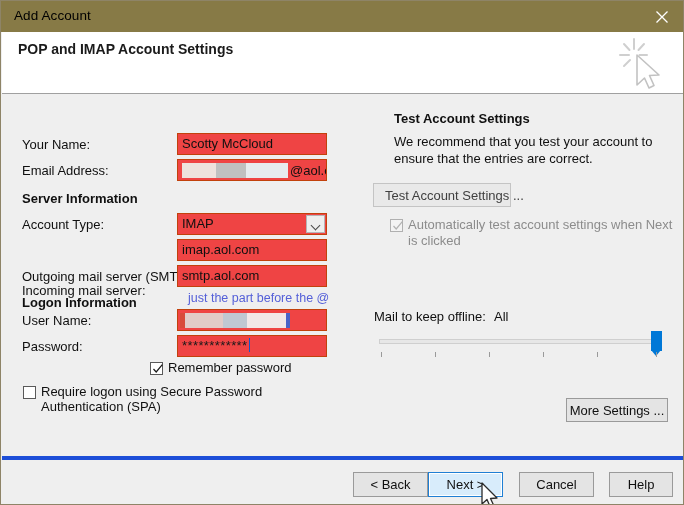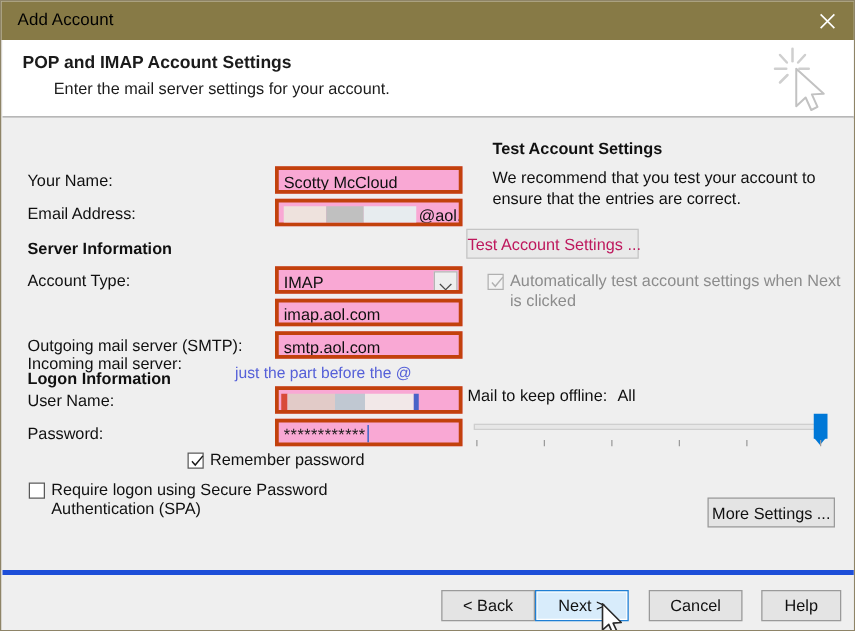--- a/index.html
+++ b/index.html
@@ -113,29 +113,28 @@
     color: #101010;
     white-space: nowrap;
   }
   .lbl.dim { color: #8c8c8c; }
 
   
   .field {
     position: absolute;
     box-sizing: border-box;
     height: 22px;
-    background: #f9a8d4;
-    border: 3px solid #c2410c;
+    background: #ef4444;
+    border: 1px solid #c2410c;
     font-size: 13px;
     color: #101010;
     line-height: 20px;
     padding-left: 4px;
     overflow: hidden;
     white-space: nowrap;
-    margin-left: 43px;
   }
   .field.combo { padding-left: 4px; }
   .combo-arrow {
     position: absolute;
     right: 1px; top: 1px;
     width: 19px; height: 18px;
     background: #eeeeee;
     border: 1px solid #b5b5b5;
     box-sizing: border-box;
   }
@@ -190,21 +189,21 @@
     box-sizing: border-box;
     background: #e4e4e4;
     border: 1px solid #9a9a9a;
     font-size: 13px;
     color: #101010;
     text-align: center;
     line-height: 24px;
     white-space: nowrap;
     cursor: default;
   }
-  .btn.disabled { color: #be185d; border-color: #c4c4c4; background:#e9e9e9; }
+  .btn.disabled { color: #404040; border-color: #c4c4c4; background:#e9e9e9;padding-left:11px; }
   .btn.focused {
     background: #d8ecfb;
     border: 1px solid #1f7fd4;
     box-shadow: inset 0 0 0 1px #ffffff;
   }
 
   
   .annot {
     position: absolute;
     font-size: 12.5px;
@@ -254,21 +253,20 @@
     <div class="titlebar-text">Add Account</div>
     <div class="close-btn">
       <svg width="14" height="14" viewBox="0 0 14 14">
         <path d="M1.5 1.5 L12.5 12.5 M12.5 1.5 L1.5 12.5" stroke="#ffffff" stroke-width="1.3" fill="none"></path>
       </svg>
     </div>
   </div>
 
   <div class="header">
     <div class="header-title">POP and IMAP Account Settings</div>
-    <div class="header-sub">Enter the mail server settings for your account.</div>
     <svg class="header-mark" viewBox="0 0 54 56">
       <g stroke="#cfcfcf" stroke-width="2" fill="none" stroke-linecap="round">
         <path d="M18 4 L18 14"></path>
         <path d="M8 9 L13.5 15"></path>
         <path d="M28 9 L22.5 15"></path>
         <path d="M4 20 L13 20"></path>
         <path d="M31 20 L23.5 20"></path>
         <path d="M8 31 L14 25"></path>
         <path d="M27 31 L22.5 25.5"></path>
       </g>

